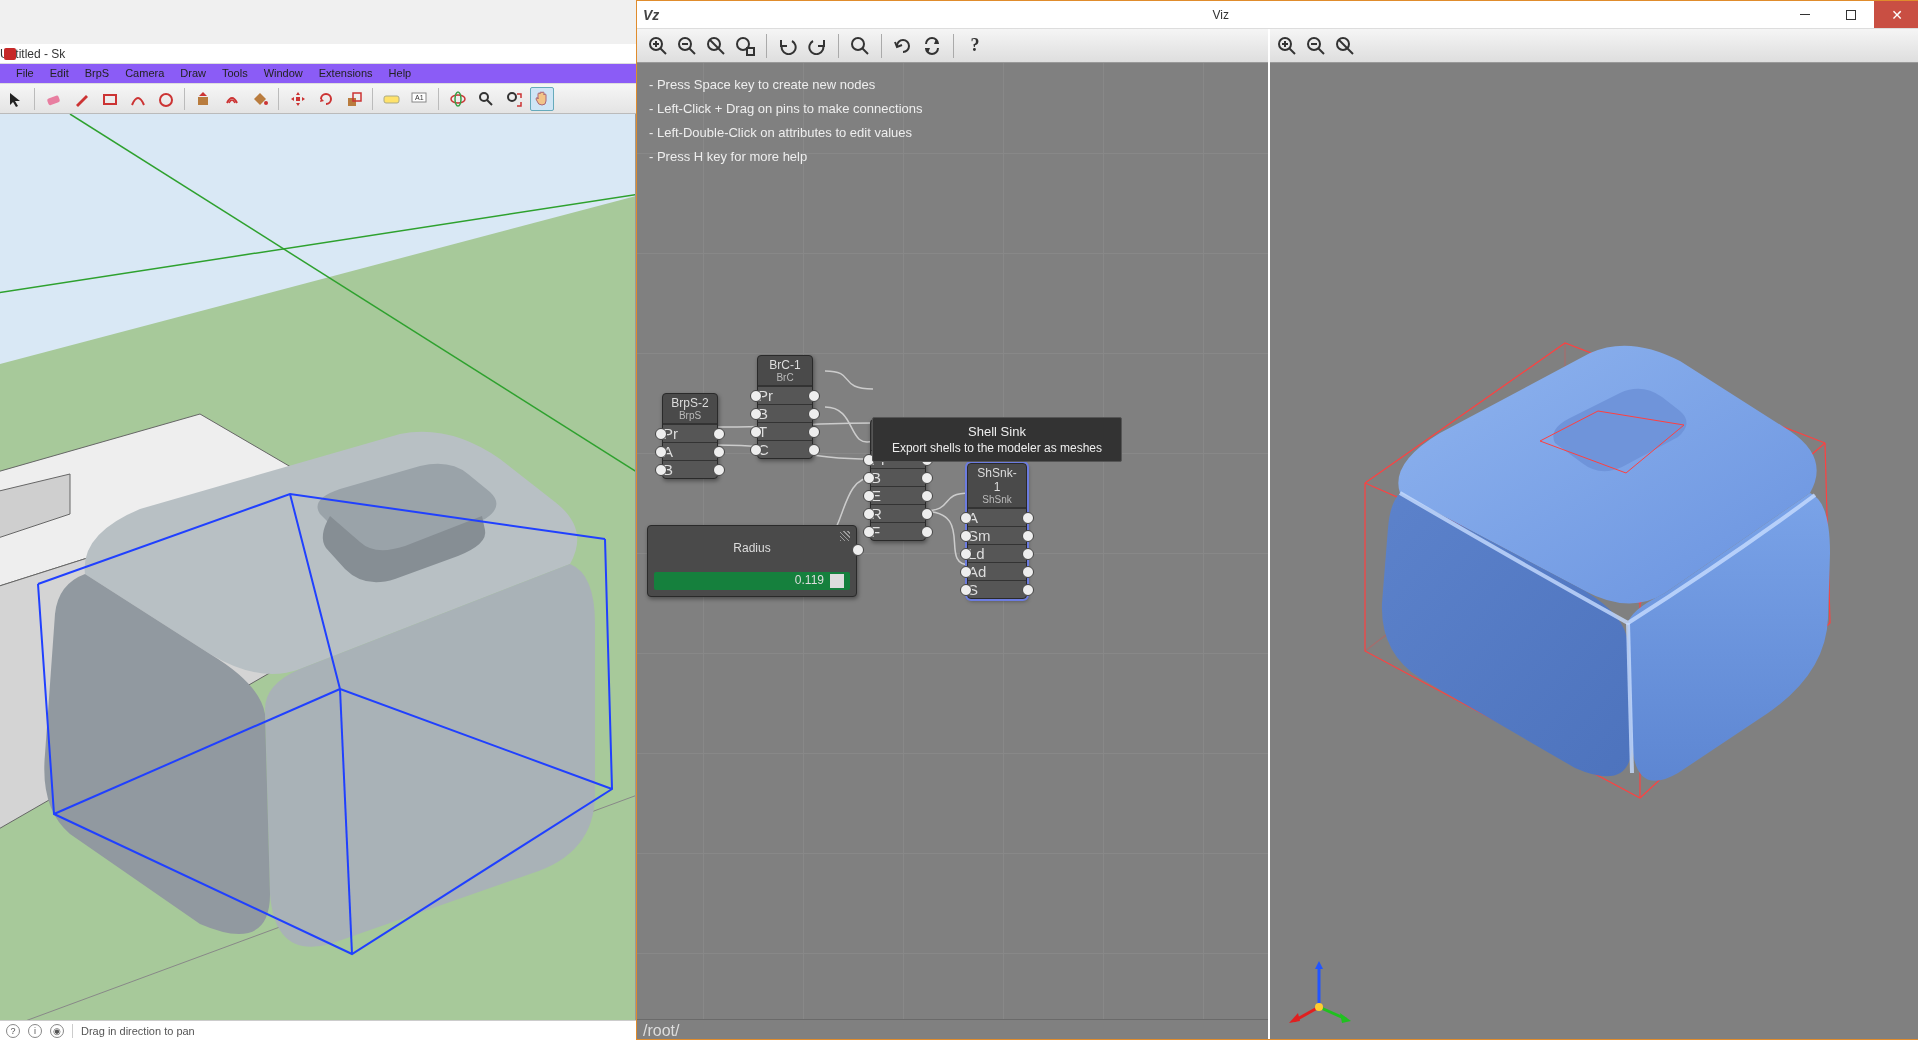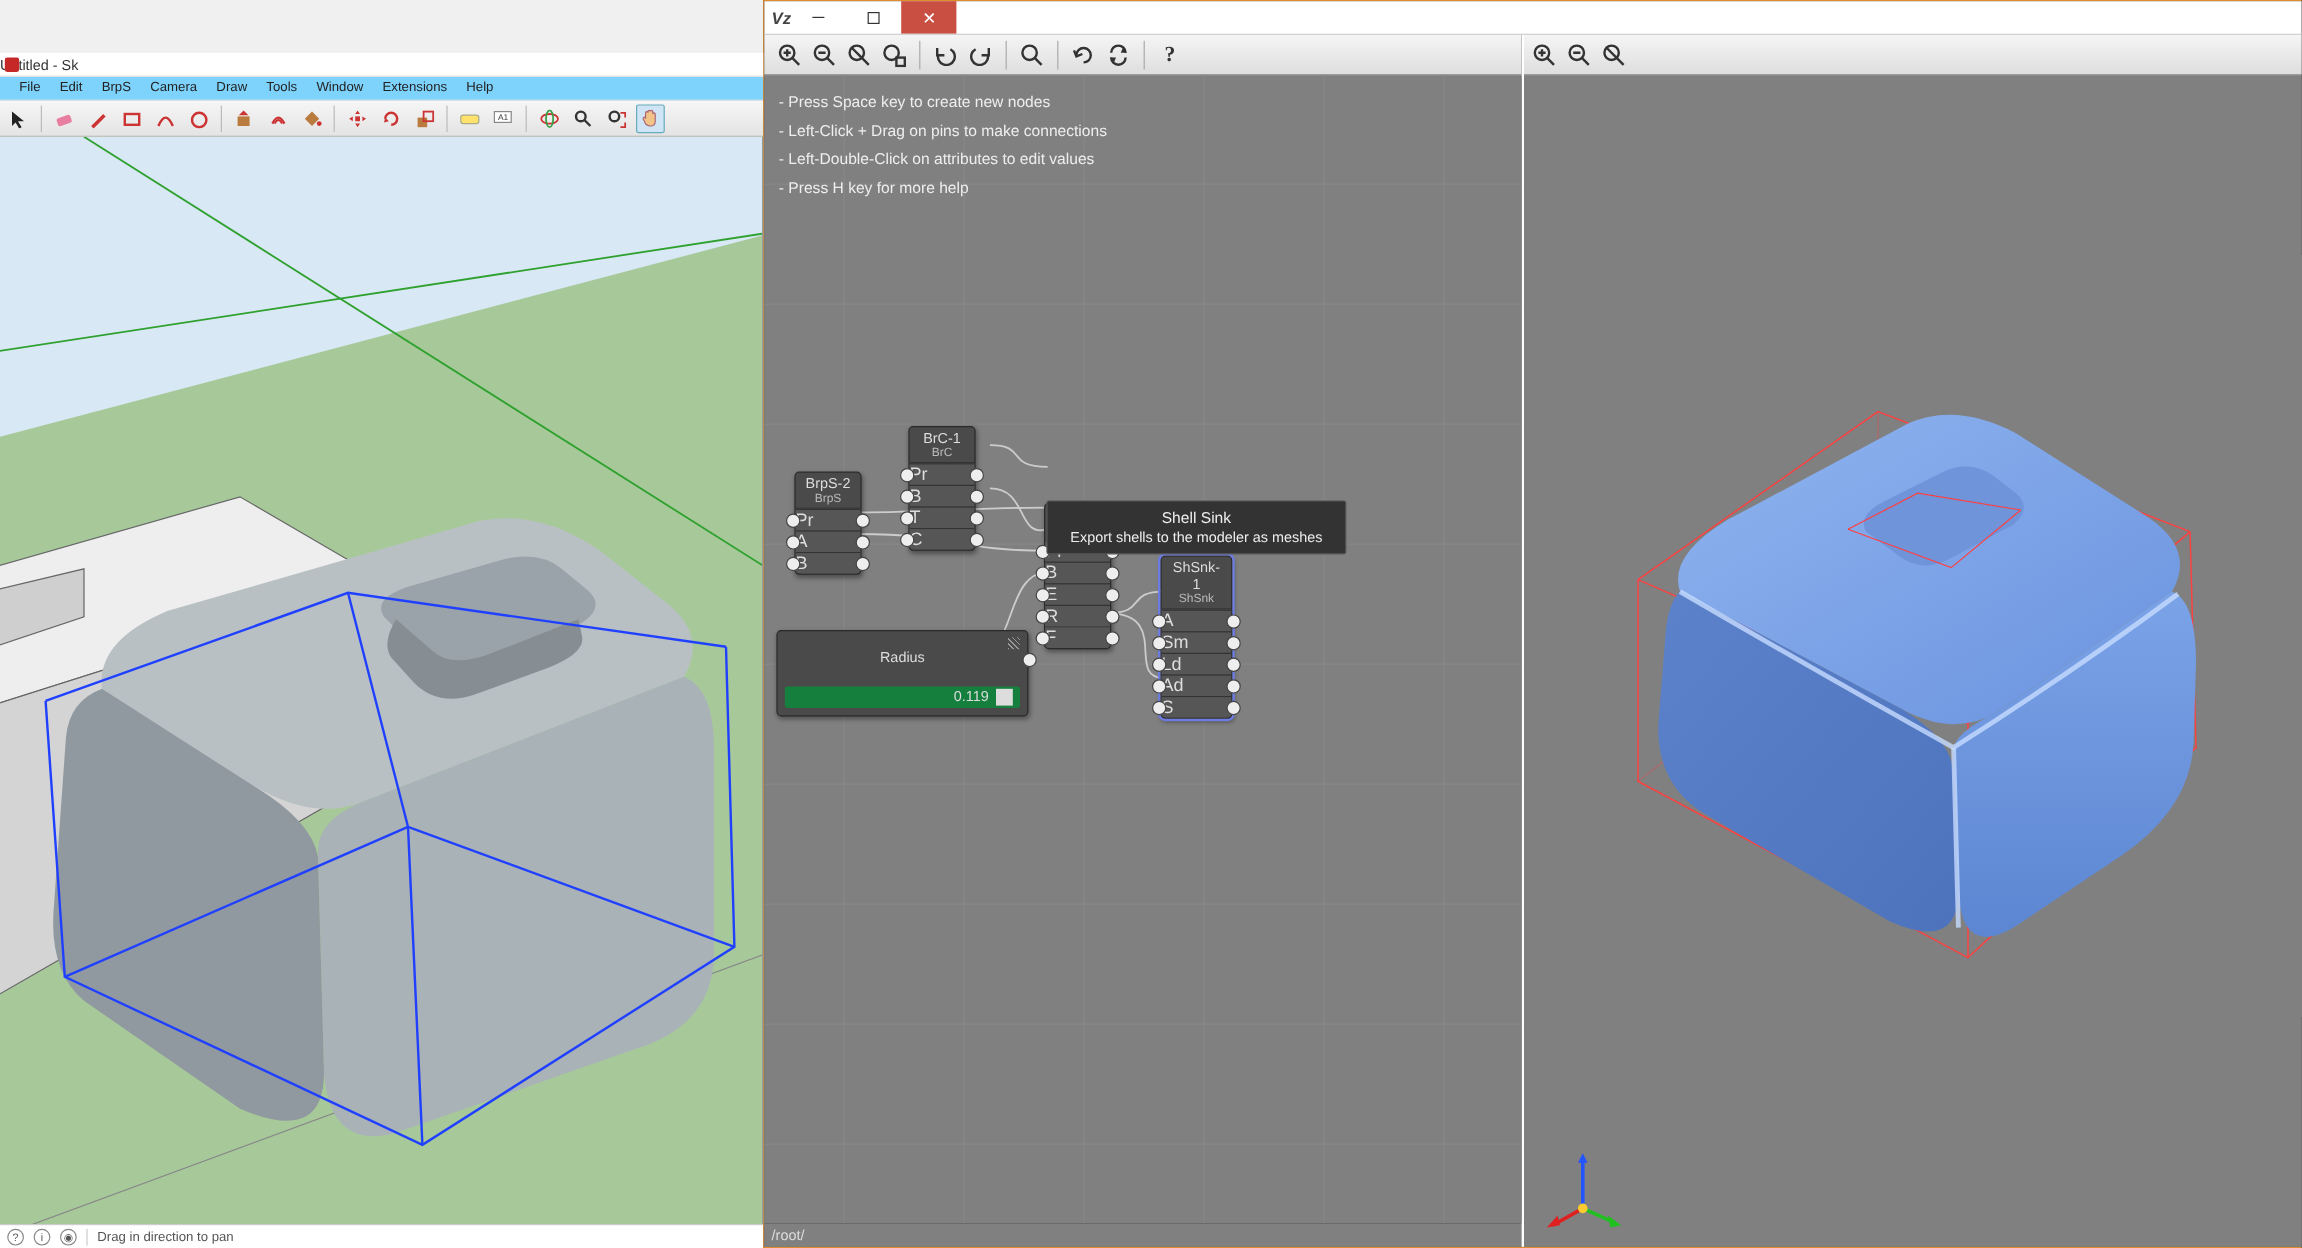--- a/index.html
+++ b/index.html
@@ -2,21 +2,21 @@
 <html><head>
 <meta charset="utf-8">
 <style>
   * { box-sizing: border-box; margin: 0; padding: 0; font-family: "Segoe UI", Tahoma, sans-serif; user-select: none; }
   body { width: 1918px; height: 1040px; background: #333; overflow: hidden; display: flex; }
 
   
   .left-app { width: 636px; height: 100%; display: flex; flex-direction: column; background: #f0f0f0; }
   .left-title { height: 20px; background: #fff; font-size: 12px; line-height: 20px; color: #333; border-bottom: 1px solid #ddd; position:relative;margin-top:44px; }
   .left-title .icon { position:absolute; left:4px; top:4px; width:12px; height:12px; background:#c62828; border-radius:2px; }
-  .menubar { height: 20px; background: #7dd3fc; display: flex; padding: 0 8px; border-bottom:1px solid #ddd; }
+  .menubar { height: 20px; background: #8b5cf6; display: flex; padding: 0 8px; border-bottom:1px solid #ddd; }
   .menubar span { font-size: 11px; color: #222; padding: 3px 8px; cursor: default; }
   .toolbar-su { height: 30px; background: linear-gradient(#f6f6f6,#e4e4e4); border-bottom:1px solid #bbb; display:flex; align-items:center; padding:0 4px; gap:4px; }
   .toolbar-su .tbtn { width:24px; height:24px; border:1px solid transparent; display:flex; align-items:center; justify-content:center; border-radius:2px;}
   .toolbar-su .sep { width:2px; height:22px; border-left:1px solid #bbb; margin:0 2px;}
   .toolbar-su .tbtn.active { background:#cfe5f5; border-color:#6ab; }
   .view3d-left { flex:1; background:#a7c99a; position:relative; overflow:hidden; border-right:1px solid #999;}
   .statusbar { height:20px; background:#fff; border-top:1px solid #ccc; display:flex; align-items:center; font-size:11px; color:#555; padding:0 6px; gap:8px;}
   .status-ico { width:14px; height:14px; border:1px solid #888; border-radius:7px; display:flex; align-items:center; justify-content:center; font-size:9px;}
   .status-sep { width:1px; height:14px; background:#ccc;}
 
@@ -34,21 +34,21 @@
   .viz-body { flex:1; display:flex; }
 
   
   .node-pane { width:631px; display:flex; flex-direction:column; background:#808080; }
   .viz-toolbar { height:34px; background:linear-gradient(#f5f5f5,#dedede); border-bottom:1px solid #999; display:flex; align-items:center; padding:0 4px;}
   .viz-toolbar .grp { display:flex; align-items:center; gap:3px; padding:0 4px;}
   .viz-toolbar .vsep { width:1px; height:24px; background:#aaa; margin:0 4px;}
   .vtbtn { width:26px; height:26px; display:flex; align-items:center; justify-content:center; border:1px solid transparent; border-radius:3px; font-size:18px; font-weight:bold; color:#333;}
   .node-canvas { flex:1; position:relative; background:#808080; background-image:linear-gradient(#888 1px, transparent 1px), linear-gradient(90deg, #888 1px, transparent 1px); background-size:100px 100px; background-position: -34px -10px; overflow:hidden;}
   .hints { position:absolute; top:10px; left:12px; color:#eee; font-size:13px; line-height:24px;}
-  .node-path { height:20px; background:#808080; color:#ddd; font-size:12px; padding:2px 6px; border-top:1px solid #6a6a6a;}
+  .node-path { height:20px; background:#808080; color:#ddd; font-size:16px; padding:2px 6px; border-top:1px solid #6a6a6a;}
 
   
   .node { position:absolute; background:#4a4a4a; border:1px solid #2a2a2a; border-radius:4px; box-shadow:1px 2px 4px rgba(0,0,0,0.4); color:#ddd; }
   .node.sel { outline:2px solid #6c7ce0; }
   .node-title { font-size:12px; text-align:center; padding:2px 6px 0; }
   .node-type { font-size:10px; text-align:center; color:#bbb; padding-bottom:2px; border-bottom:1px solid #333;}
   .attr-row { position:relative; height:18px; line-height:18px; font-size:15px; text-align:left; background:#565656; border-top:1px solid #333;}
   .attr-row:last-child { border-radius:0 0 4px 4px;}
   .pin { position:absolute; width:12px; height:12px; background:#eee; border:1px solid #444; border-radius:6px; top:3px;}
   .pin.l { left:-8px;} .pin.r { right:-8px;}
@@ -238,20 +238,21 @@
     <div class="status-ico">i</div>
     <div class="status-ico">◉</div>
     <div class="status-sep"></div>
     <span>Drag in direction to pan</span>
   </div>
 </div>
 
 <div class="right-app">
   <div class="viz-title">
     <span class="vicon">Vz</span>
+    <span class="ttxt">Viz</span>
     <div class="wbtns">
       <div class="wbtn min">
           <div></div>
         </div>
       <div class="wbtn max">
           <div></div>
         </div>
       <div class="wbtn close">✕</div>
     </div>
   </div>

